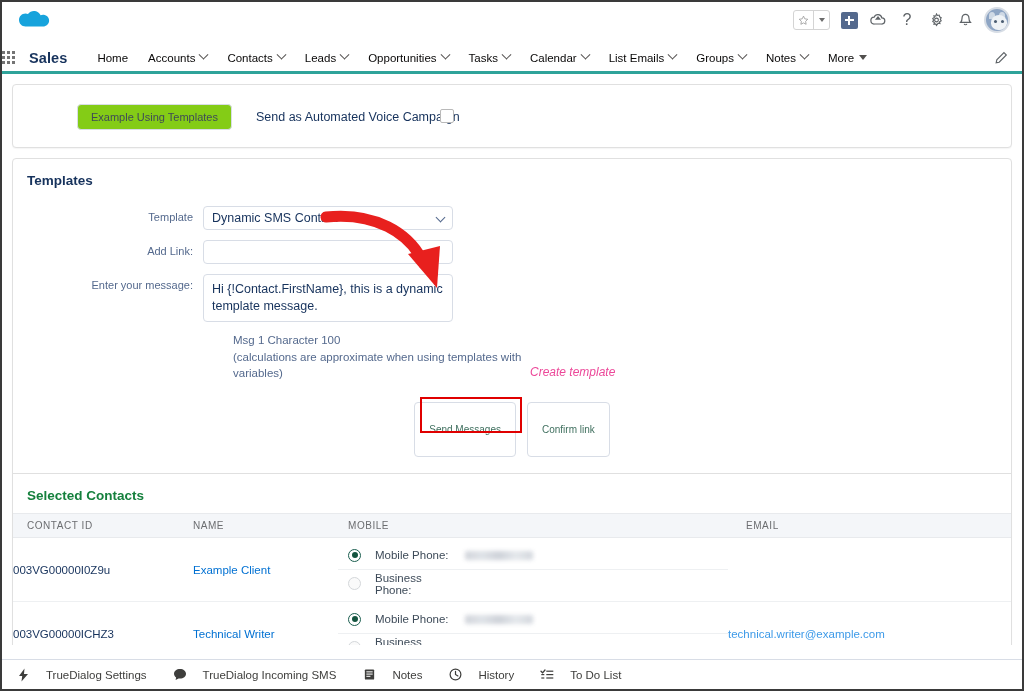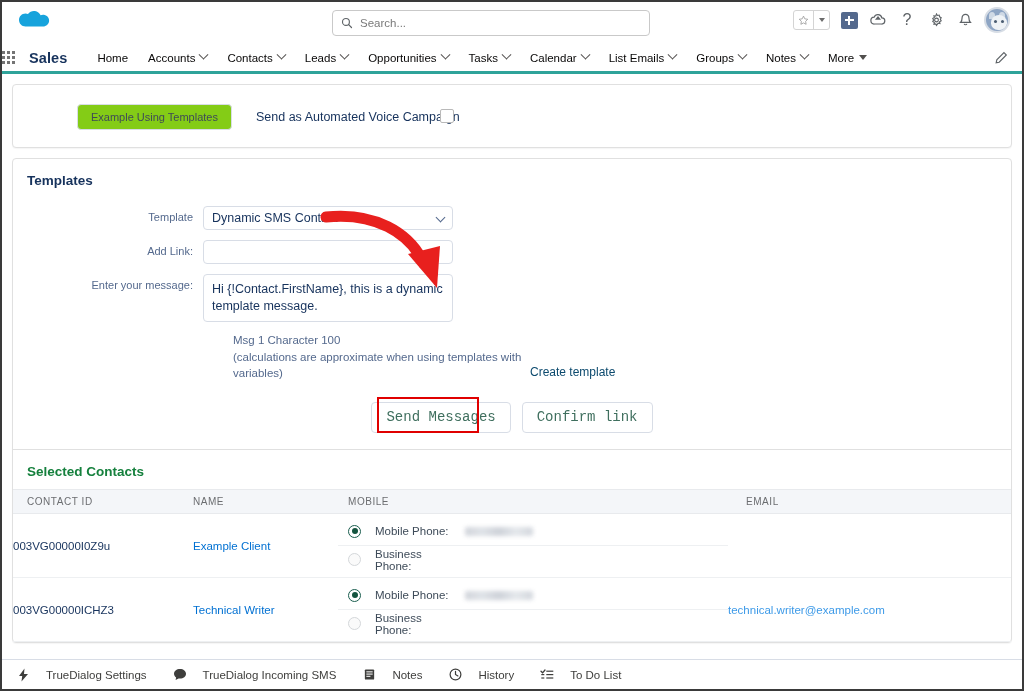--- a/index.html
+++ b/index.html
@@ -135,31 +135,31 @@
   .ftext {
     width:250px; height:48px;
     border:1px solid #d8dde6; border-radius:4px;
     background:#fff; padding:6px 8px;
     font-size:12.5px; color:#16325c; line-height:1.35;
     font-family:"Liberation Sans", sans-serif;
     resize:none; outline:none;
   }
   .create-link {
     position:absolute; left:517px; top:206px;
-    font-size:12px; color:#0c4a6e; text-decoration:none; cursor:pointer;
+    font-size:12px; color:#ec4899; text-decoration:none; cursor:pointer;font-style:italic;
   }
   .msg-note {
     margin-left:220px; margin-top:4px;
     font-size:11.5px; color:#54698d; line-height:1.45; width:290px;
   }
   .btn-row { display:flex; justify-content:center; gap:11px; margin-top:20px; padding-bottom:16px; position:relative; }
   .sbtn {
-    padding:7px 14px; font-size:14px;
+    padding:21px 14px; font-size:10px;
     border:1px solid #d8dde6; border-radius:4px; background:#fff;
-    color:#3f6f5e; font-family:Liberation Mono, monospace; cursor:pointer;
+    color:#3f6f5e; font-family:Liberation Sans, sans-serif; cursor:pointer;
     line-height:1.1;
   }
   .send-highlight { position:absolute; left:6px; top:-5px; width:102px; height:36px; border:2.5px solid #e00000; pointer-events:none; }
   .send-wrap { position:relative; }
 
   
   .card-sep { border-top:1px solid #e0e0e0; }
 
   .sec-title2 { font-size:13.5px; font-weight:700; color:#15803d; padding:14px 0 10px 14px; }
 
@@ -207,27 +207,20 @@
 </head>
 <body>
 
 <div id="app">
 
   <div class="gheader">
     <svg class="sf-cloud" viewBox="0 0 34 26">
       <path d="M12 6c1.6-2.2 4.2-3.4 7-3 2.5.4 4.6 2 5.6 4.2.9-.4 1.9-.6 3-.5 3.3.3 5.8 3.1 5.5 6.4-.3 3.2-3 5.6-6.2 5.5H9.5C5.9 18.6 3 15.7 3 12.1c0-3.6 2.9-6.5 6.5-6.5.9 0 1.8.2 2.5.4z" fill="#17a3dc"></path>
     </svg>
 
-    <div class="search-wrap">
-      <svg class="search-icon" viewBox="0 0 16 16">
-        <circle cx="6.6" cy="6.6" r="4.6" fill="none" stroke="#5e6367" stroke-width="1.5"></circle>
-        <line x1="10.2" y1="10.2" x2="14" y2="14" stroke="#5e6367" stroke-width="1.6" stroke-linecap="round"></line>
-      </svg>
-      <input class="search-input" type="text" placeholder="Search..." style="">
-    </div>
 
     <div class="hdr-icons">
       <div class="fav-group">
         <div class="fav-star">
           <svg width="11" height="11" viewBox="0 0 16 16">
               <path d="M8 1.6l1.9 4 4.3.6-3.1 3 .7 4.3L8 11.5 4.2 13.5l.7-4.3-3.1-3 4.3-.6z" fill="none" stroke="#9a9a9a" stroke-width="1.2"></path>
             </svg>
         </div>
         <div class="fav-caret">
           <div style="width:0;height:0;border-left:3.5px solid transparent;border-right:3.5px solid transparent;border-top:4.5px solid #6b6b6b;"></div>

